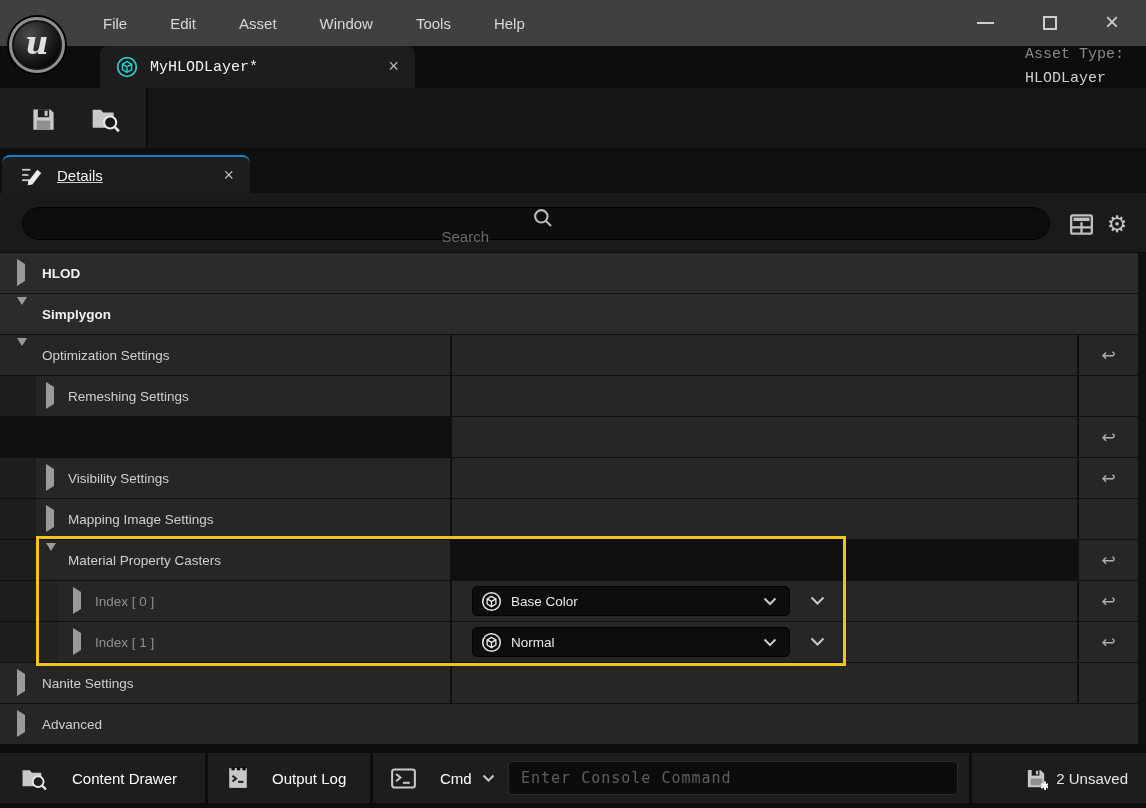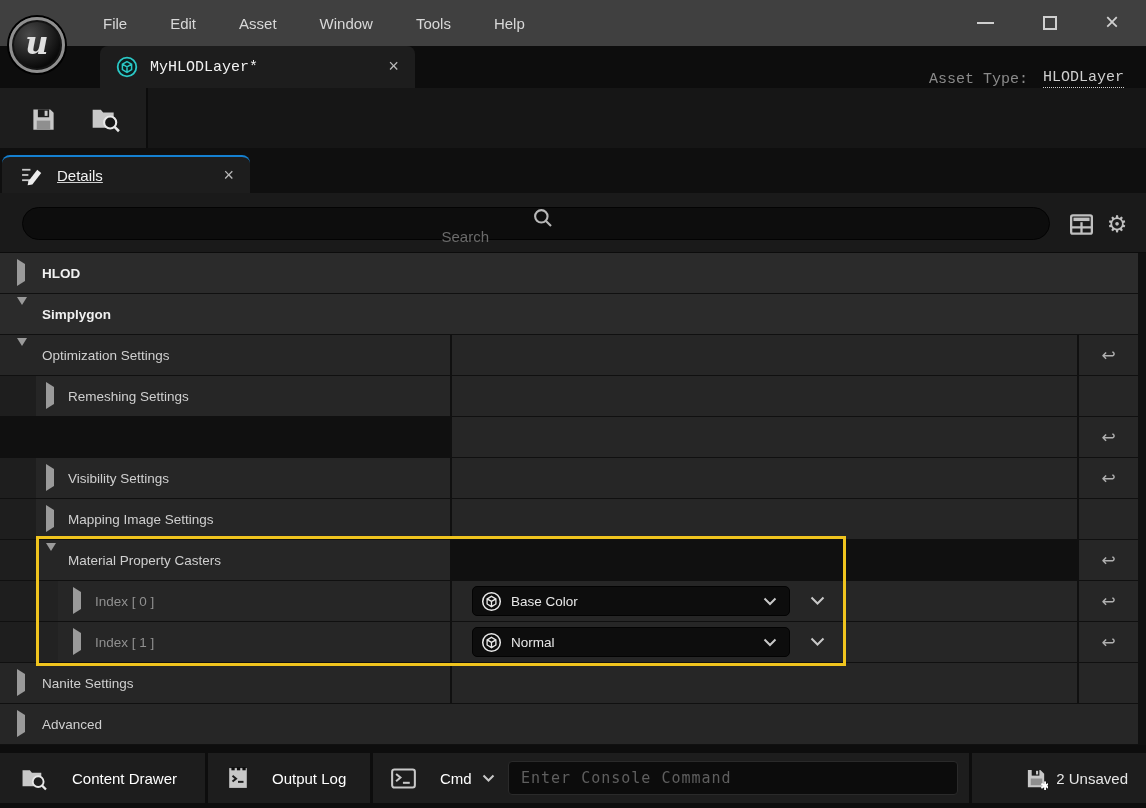--- a/index.html
+++ b/index.html
@@ -25,21 +25,21 @@
   .min-glyph { width:17px; height:2px; background:#cfcfcf; }
   .max-glyph { width:14px; height:14px; border:2px solid #cfcfcf; }
   .close-glyph { font-size:24px; color:#cfcfcf; line-height:1; margin-top:-3px; }
   
   .tabstrip { position:absolute; left:0; top:46px; width:1146px; height:42px; background:#0d0d0d;font-family:Liberation Mono, monospace; }
   .asset-tab { position:absolute; left:100px; top:0; width:315px; height:42px; background:#1d1d1d;
     border-radius:8px 8px 0 0; display:flex; align-items:center; }
   .asset-tab .cube { margin-left:16px; }
   .asset-tab-label { margin-left:12px; font-size:15px; color:#f2f2f2; }
   .tab-close { position:absolute; right:16px; font-size:18px; color:#b8b8b8; cursor:default; }
-  .asset-type { position:absolute; right:22px; top:0; height:42px; display:flex; align-items:flex-end; gap:15px; font-size:15px; }
+  .asset-type { position:absolute; right:22px; top:0; height:42px; display:flex; align-items:flex-start; gap:7px; font-size:15px;flex-direction:column; }
   .asset-type-label { color:#8a8a8a; }
   .asset-type-value { color:#cfcfcf; border-bottom:1px dotted #cfcfcf; padding-bottom:1px; }
   
   .toolbar { position:absolute; left:0; top:88px; width:1146px; height:60px; background:#161616; }
   .toolbar-left { position:absolute; left:0; top:0; width:148px; height:60px; background:#1d1d1d; border-right:2px solid #0c0c0c; }
   .tb-btn { position:absolute; top:14px; width:34px; height:34px; display:flex; align-items:center; justify-content:center; cursor:default; }
   .tb-save { left:26px; } .tb-browse { left:88px; }
   .panelchrome { position:absolute; left:0; top:148px; width:1146px; height:45px; background:#0f0f0f; }
   
   .details-tab { position:absolute; left:2px; top:7px; width:248px; height:38px; background:#1d1d1d;

